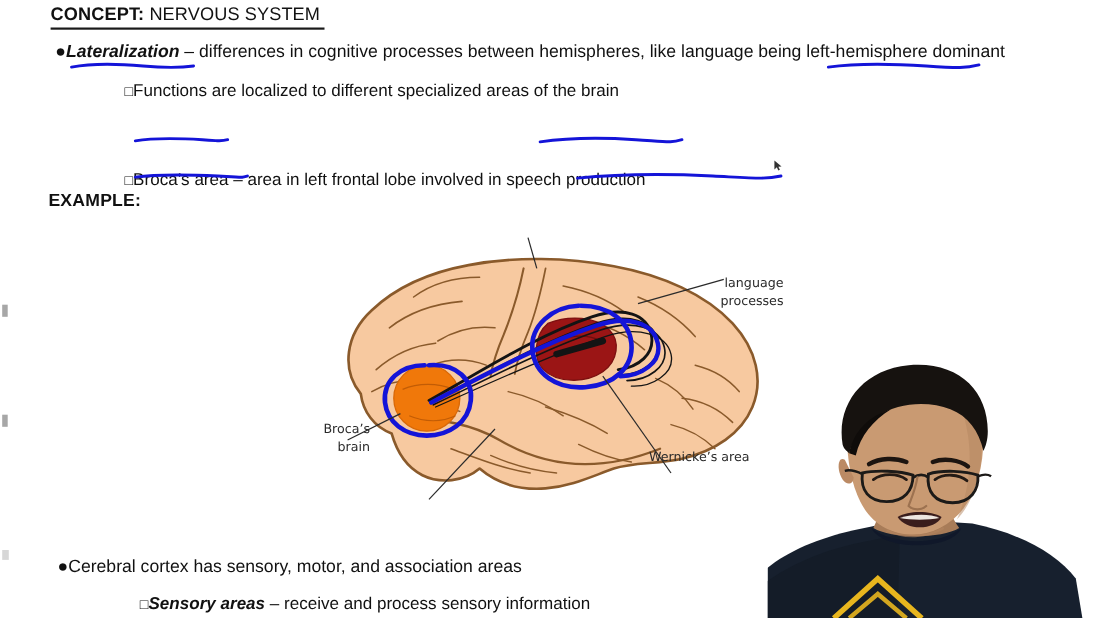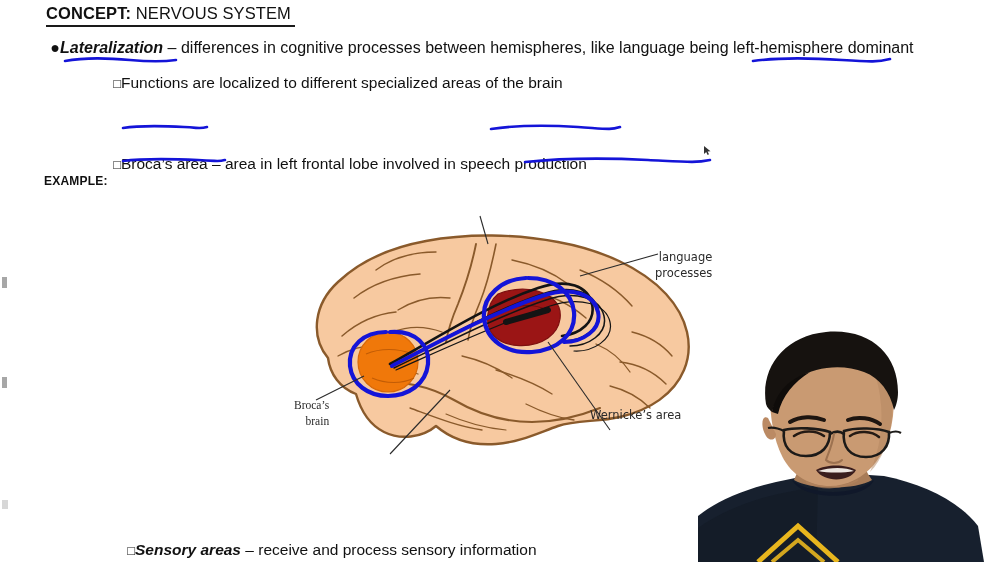--- a/index.html
+++ b/index.html
@@ -33,21 +33,21 @@
   .l4{left:106px;top:140px;}
   .l5{left:46px;top:507px;font-size:16px;}
   .l6{left:120px;top:541px;}
 
   .dot{display:inline-block;width:16px;}
   .sq{display:inline-block;width:15px;font-size:13px;}
   .ital{font-style:italic;font-weight:bold;}
 
   .example{
     position:absolute;left:44px;top:174px;
-    font-size:12px;font-weight:bold;letter-spacing:.2px;
+    font-size:16px;font-weight:bold;letter-spacing:.2px;
   }
 
   
   .ul{position:absolute;}
   .ul svg{display:block;overflow:visible;}
 
   
   .edge-mark{position:absolute;left:2px;width:5px;height:11px;background:#5e5e5e;opacity:.55;}
   .em1{top:277px;}
   .em2{top:377px;}
@@ -56,21 +56,21 @@
   
   .diagram{position:absolute;left:280px;top:186px;width:470px;height:300px;}
   .diagram svg{display:block;}
   .dlabel{
     position:absolute;
     font-family:"DejaVu Sans", sans-serif;
     font-size:11.5px;color:#2a2a2a;line-height:1.35;white-space:nowrap;
   }
   .lab-central{left:482px;top:192px;}
   .lab-arcuate{left:655px;top:250px;}
-  .lab-broca{left:294px;top:398px;font-family:Liberation Serif, serif;}
+  .lab-broca{left:294px;top:383px;}
   .lab-lateral{left:314px;top:444px;}
   .lab-wernicke{left:590px;top:408px;}
 
   
   .cam{position:absolute;left:698px;top:330px;width:302px;height:232px;}
   .cam svg{display:block;}
 </style>
 </head>
 <body>
 
@@ -89,20 +89,23 @@
     <span class="dot">●</span><span class="ital">Lateralization</span><span> – differences in cognitive processes between hemispheres, like language being left-hemisphere dominant</span>
   </div>
 
   <div class="line l3">
     <span class="sq">□</span><span>Broca’s area – area in left frontal lobe involved in speech production</span>
   </div>
 
 
   <div class="example">EXAMPLE:</div>
 
+  <div class="line l5">
+    <span class="dot">●</span><span>Cerebral cortex has sensory, motor, and association areas</span>
+  </div>
 
   <div class="line l6">
     <span class="sq">□</span><span class="ital">Sensory areas</span><span> – receive and process sensory information</span>
   </div>
 
   <div class="ul" style="left:64px;top:55px;">
     <svg width="114" height="10" viewBox="0 0 114 10">
       <path d="M1 6 C 22 2, 44 3, 66 5 S 98 7, 112 5" fill="none" stroke="#1414d8" stroke-width="2.6" stroke-linecap="round"></path>
     </svg>
   </div>

